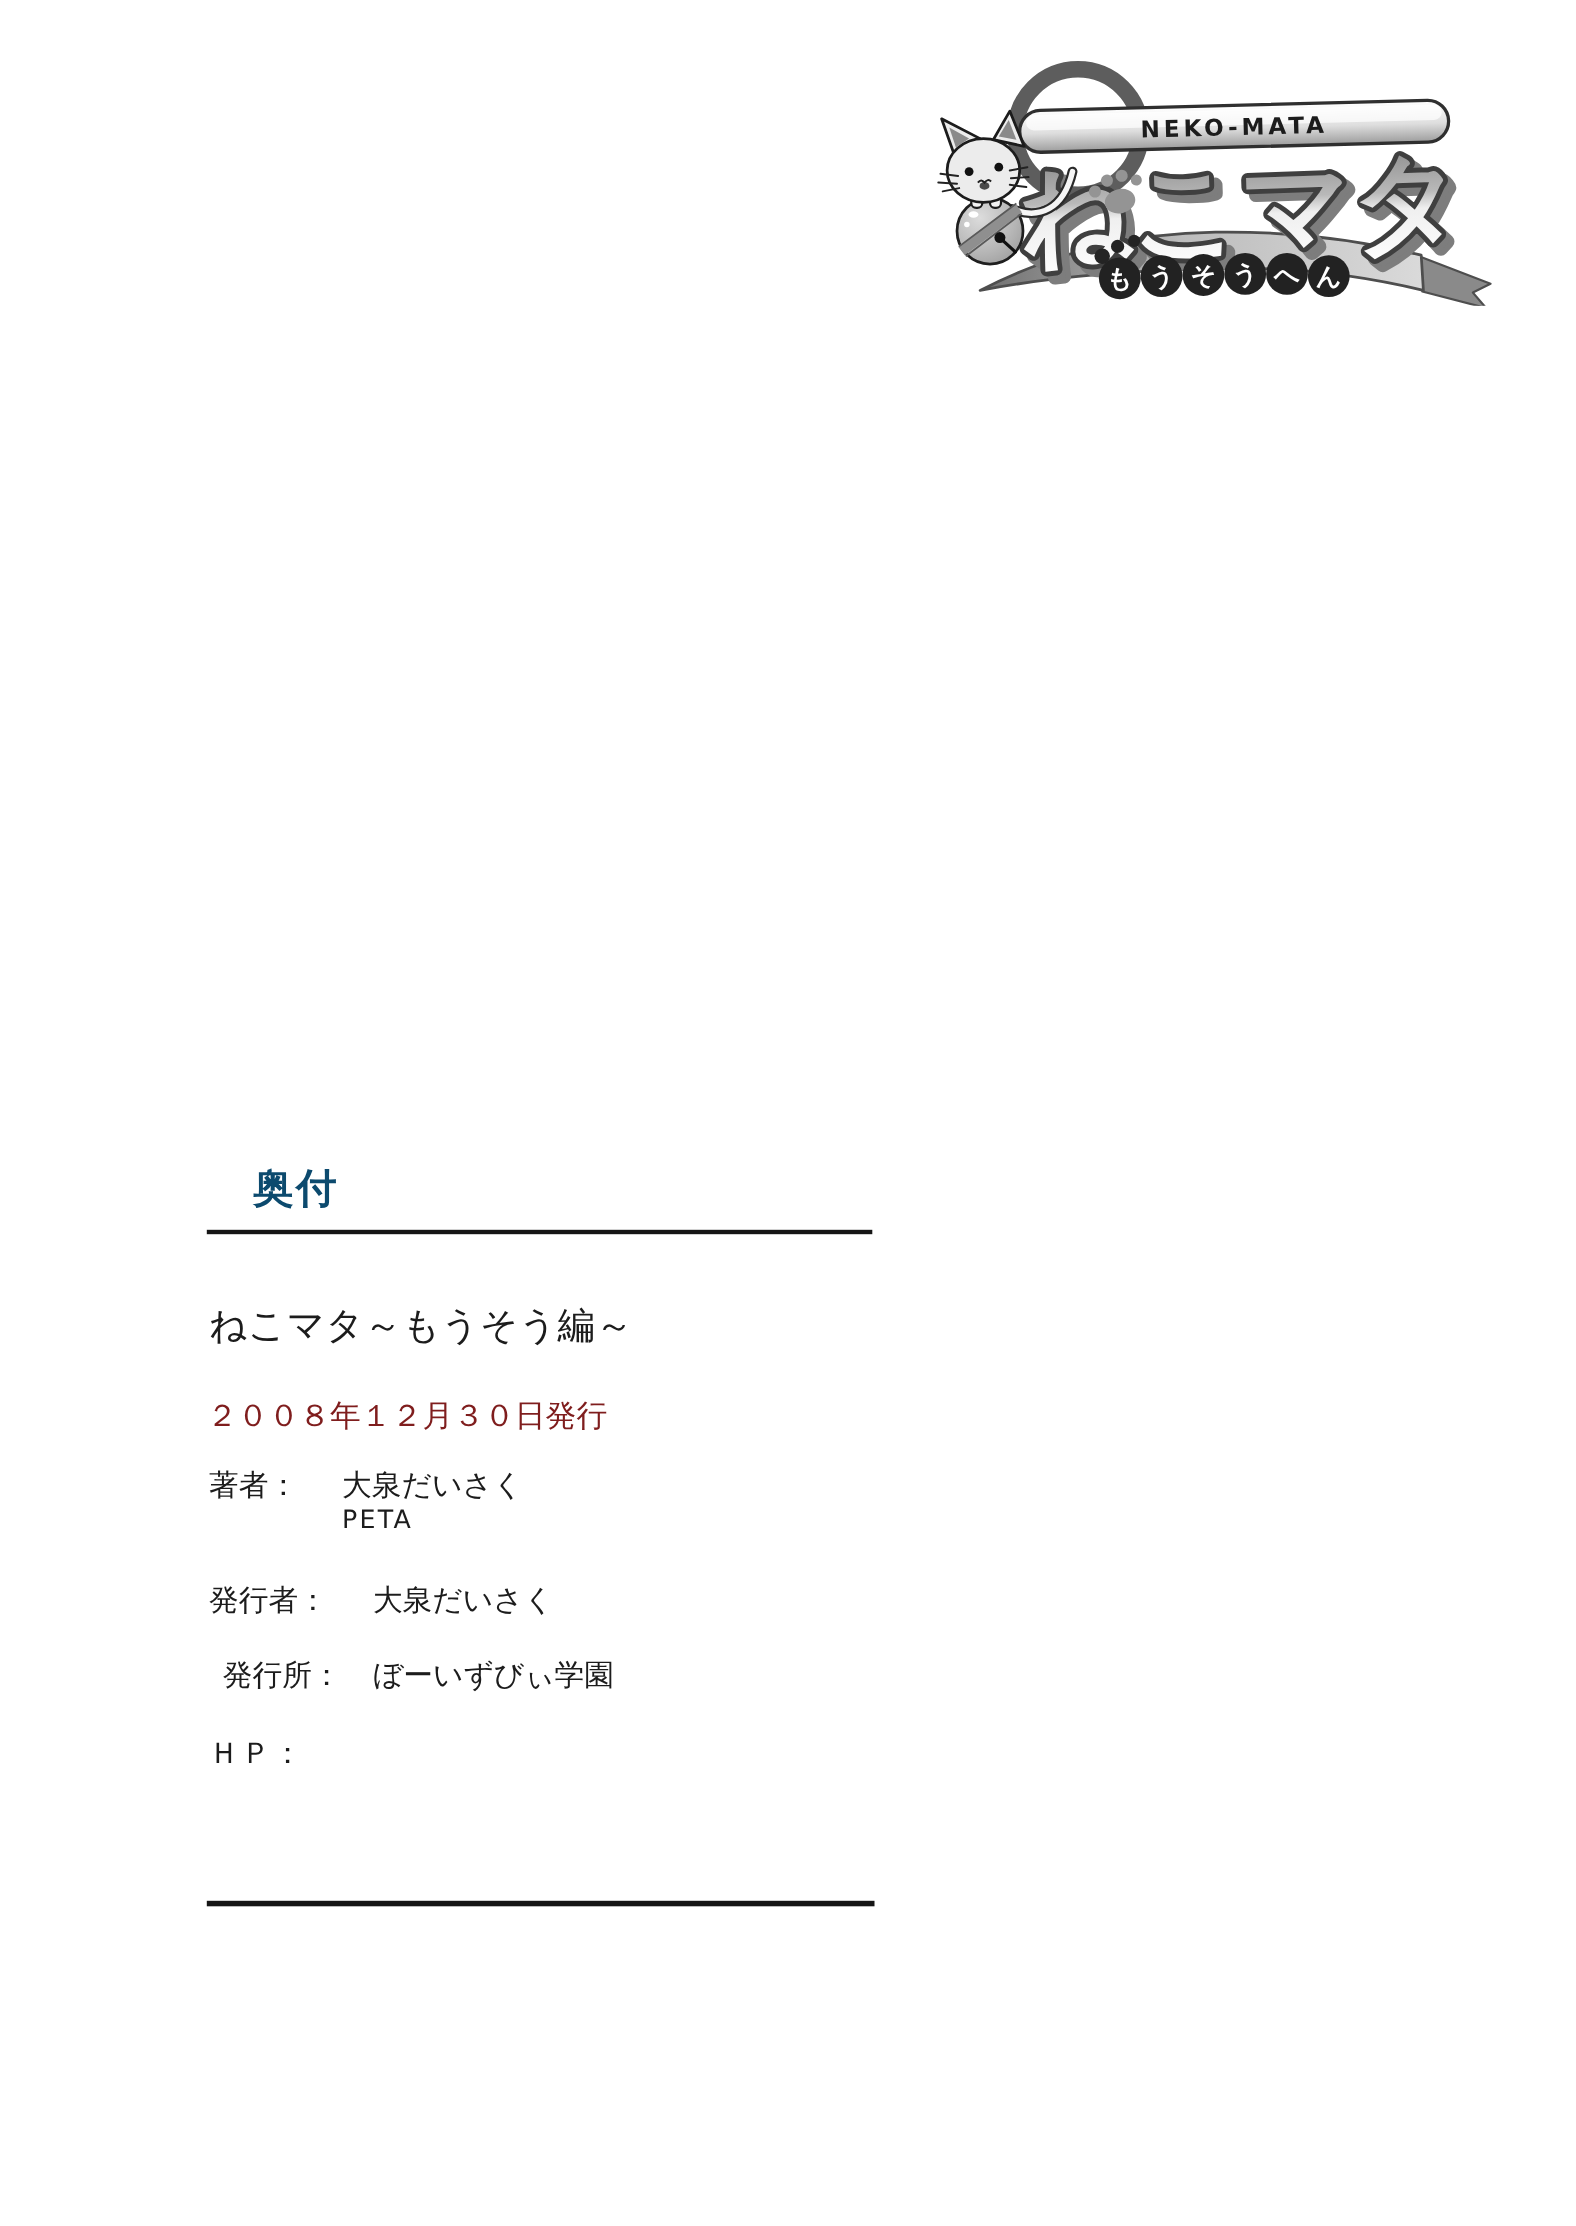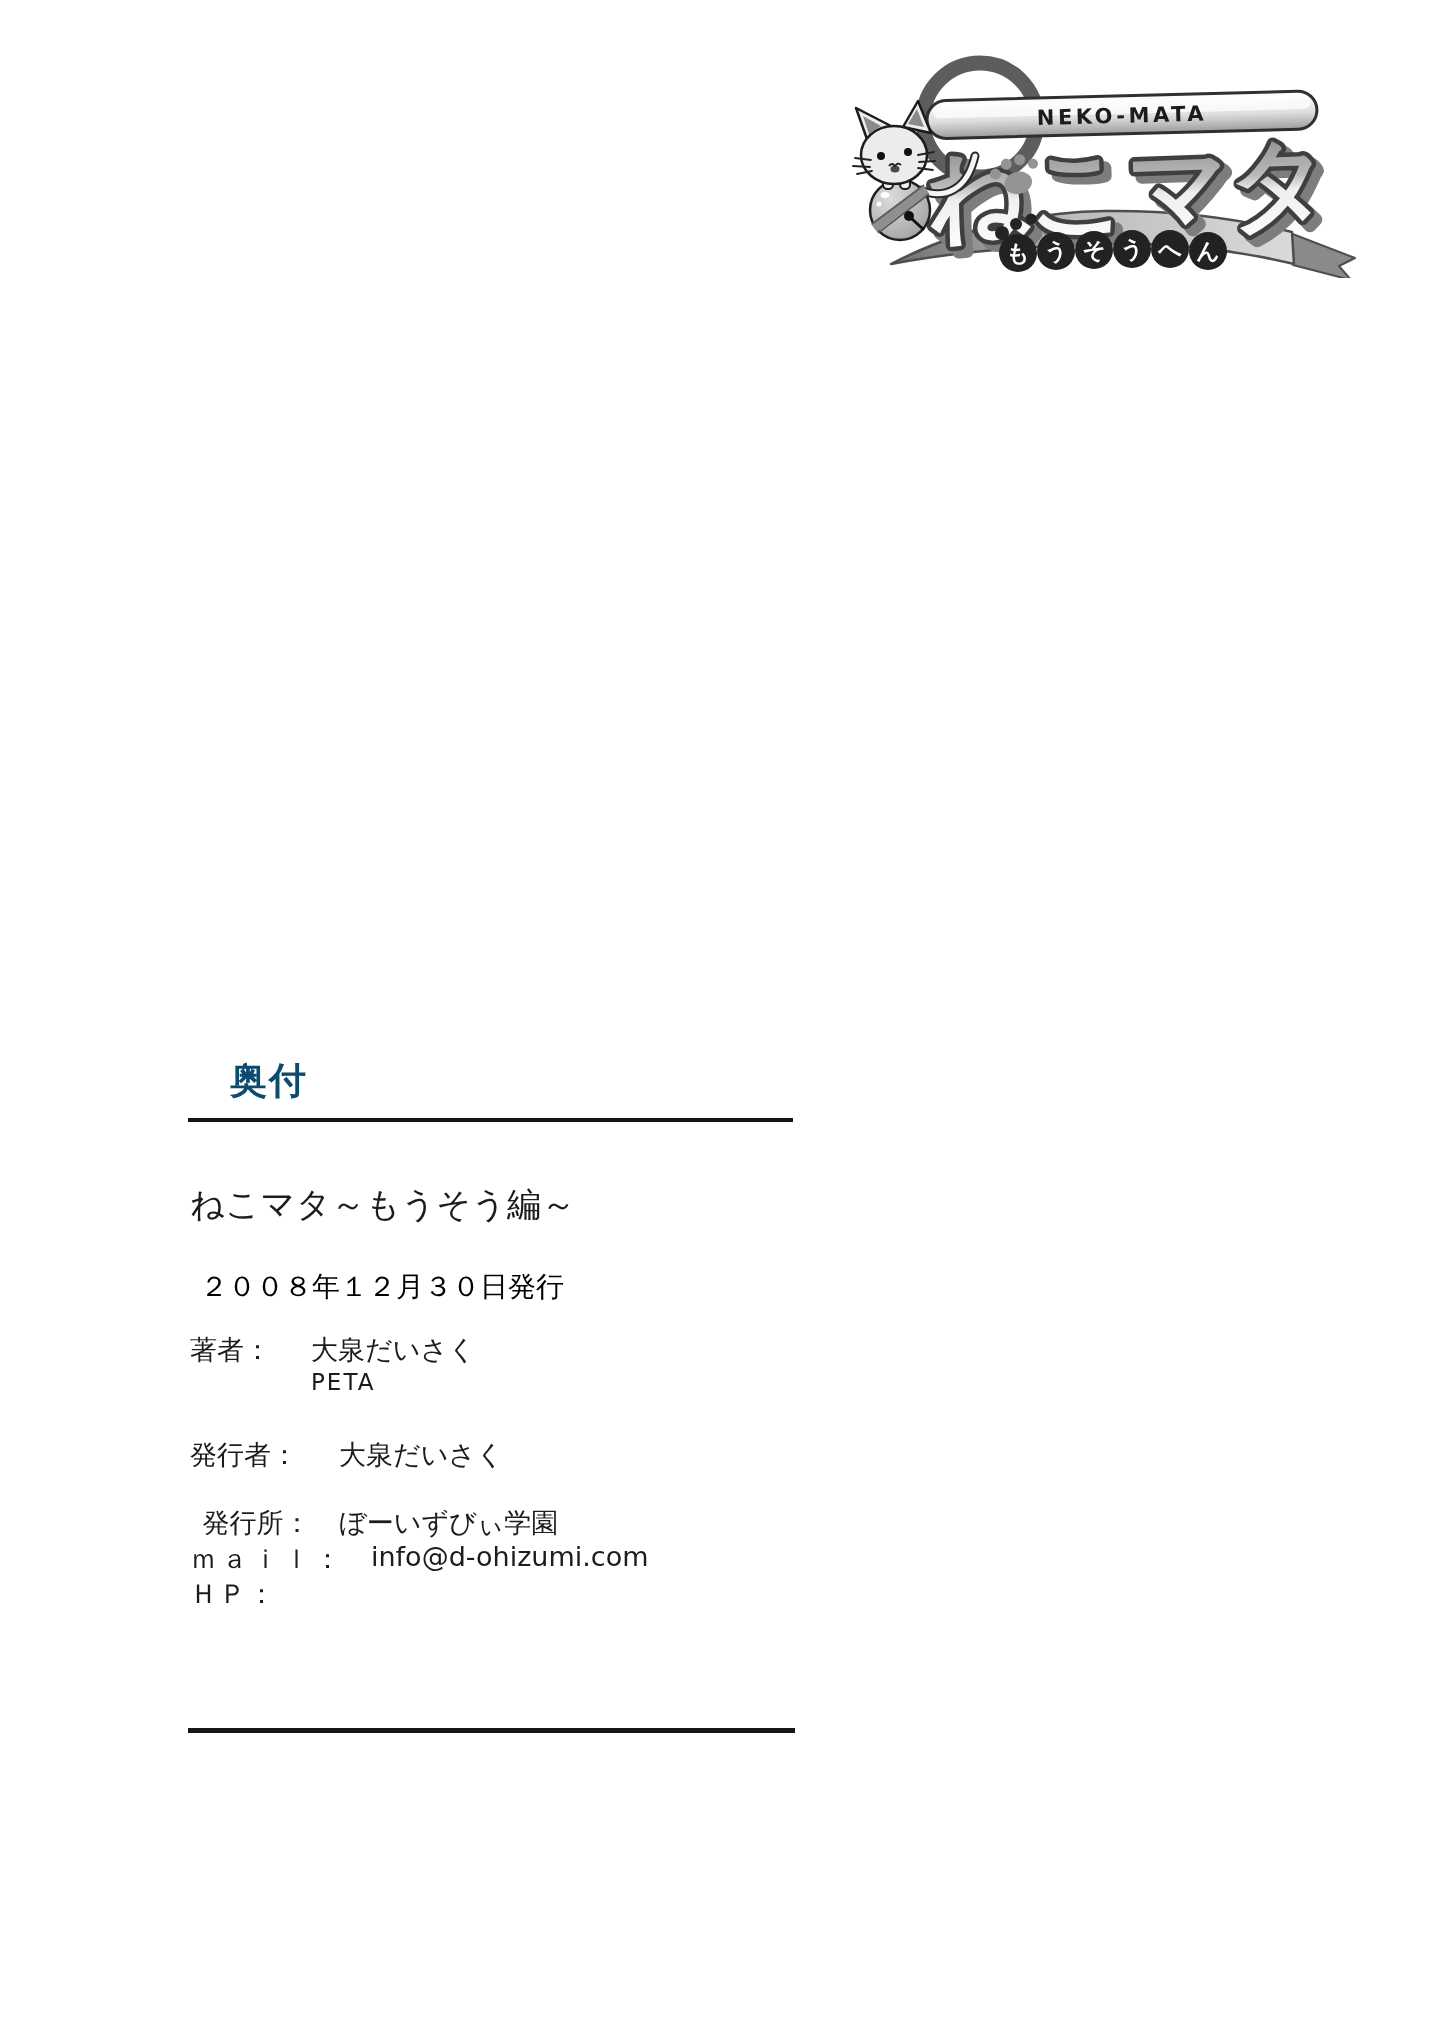--- a/index.html
+++ b/index.html
@@ -48,22 +48,22 @@
     font-size:37px;font-weight:600;letter-spacing:2px;color:#0c4a6e;margin-left:40px;
   }
   .rule{position:absolute;left:0;background:#161616;}
   .rule.top{top:62px;width:605px;height:4px;}
   .rule.bottom{top:672px;width:607px;height:5px;}
   .book-title{
     position:absolute;left:2px;top:126px;
     font-size:34px;font-weight:400;color:#1c1c1c;letter-spacing:0.5px;
   }
   .pub-date{
-    position:absolute;left:12px;top:212px;
-    font-size:28px;color:#000000;
+    position:absolute;left:0;top:212px;
+    font-size:28px;color:#7f1d1d;
   }
   .crow{position:absolute;display:flex;font-size:27px;color:#1c1c1c;}
   .crow .lbl{flex:0 0 auto;}
   .crow .val{flex:0 0 auto;margin-left:16px;}
   .row-author{left:2px;top:276px;}
   .row-author .lbl{width:105px;}
   .row-author2{left:107px;top:313px;font-size:23px;letter-spacing:2px;}
   .row-publisher{left:2px;top:381px;}
   .row-publisher .lbl{width:133px;}
   .row-office{left:2px;top:449px;text-align:center;}
@@ -222,24 +222,20 @@
     <div class="crow row-publisher">
       <span class="lbl">発行者：</span>
       <span class="val">大泉だいさく</span>
     </div>
 
     <div class="crow row-office">
       <span class="lbl">発行所：</span>
       <span class="val">ぼーいずびぃ学園</span>
     </div>
 
-    <div class="crow row-mail">
-      <span class="lbl">ｍａｉｌ：</span>
-      <span class="val">info@d-ohizumi.com</span>
-    </div>
 
     <div class="crow row-hp">
       <span class="lbl">ＨＰ：</span>
     </div>
 
     <div class="rule bottom"></div>
   </div>
 
 </div>
 

